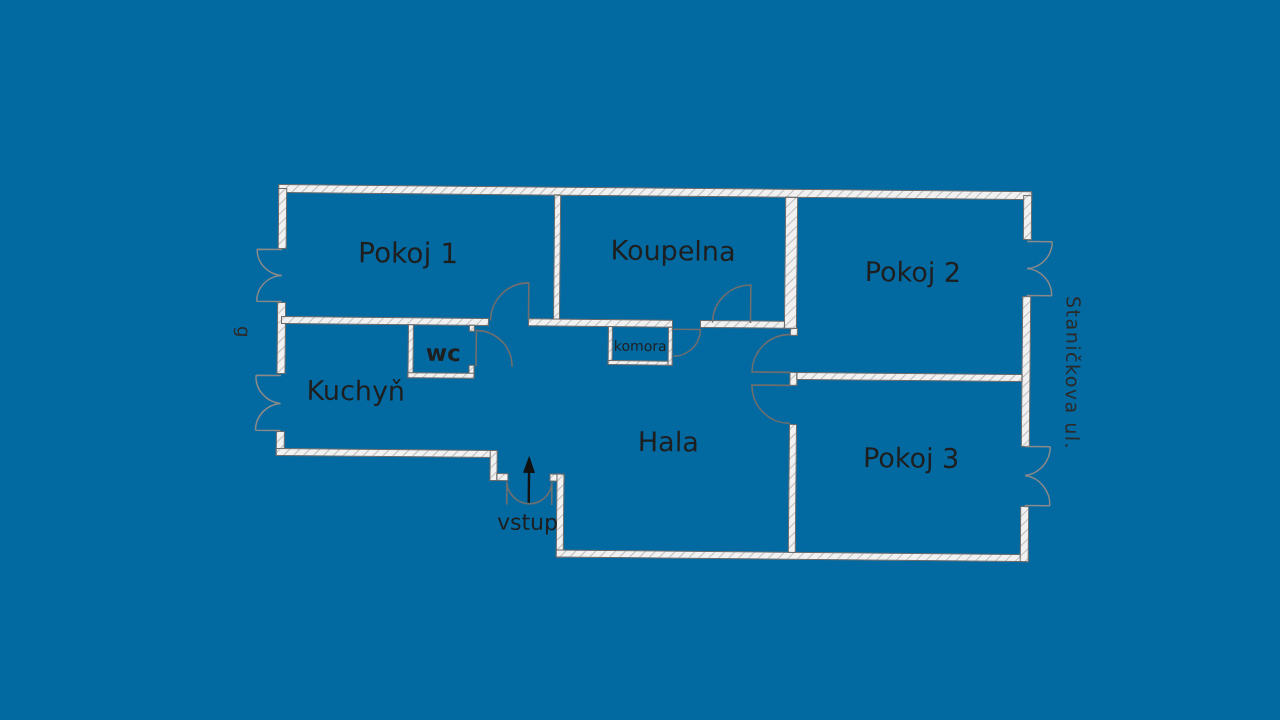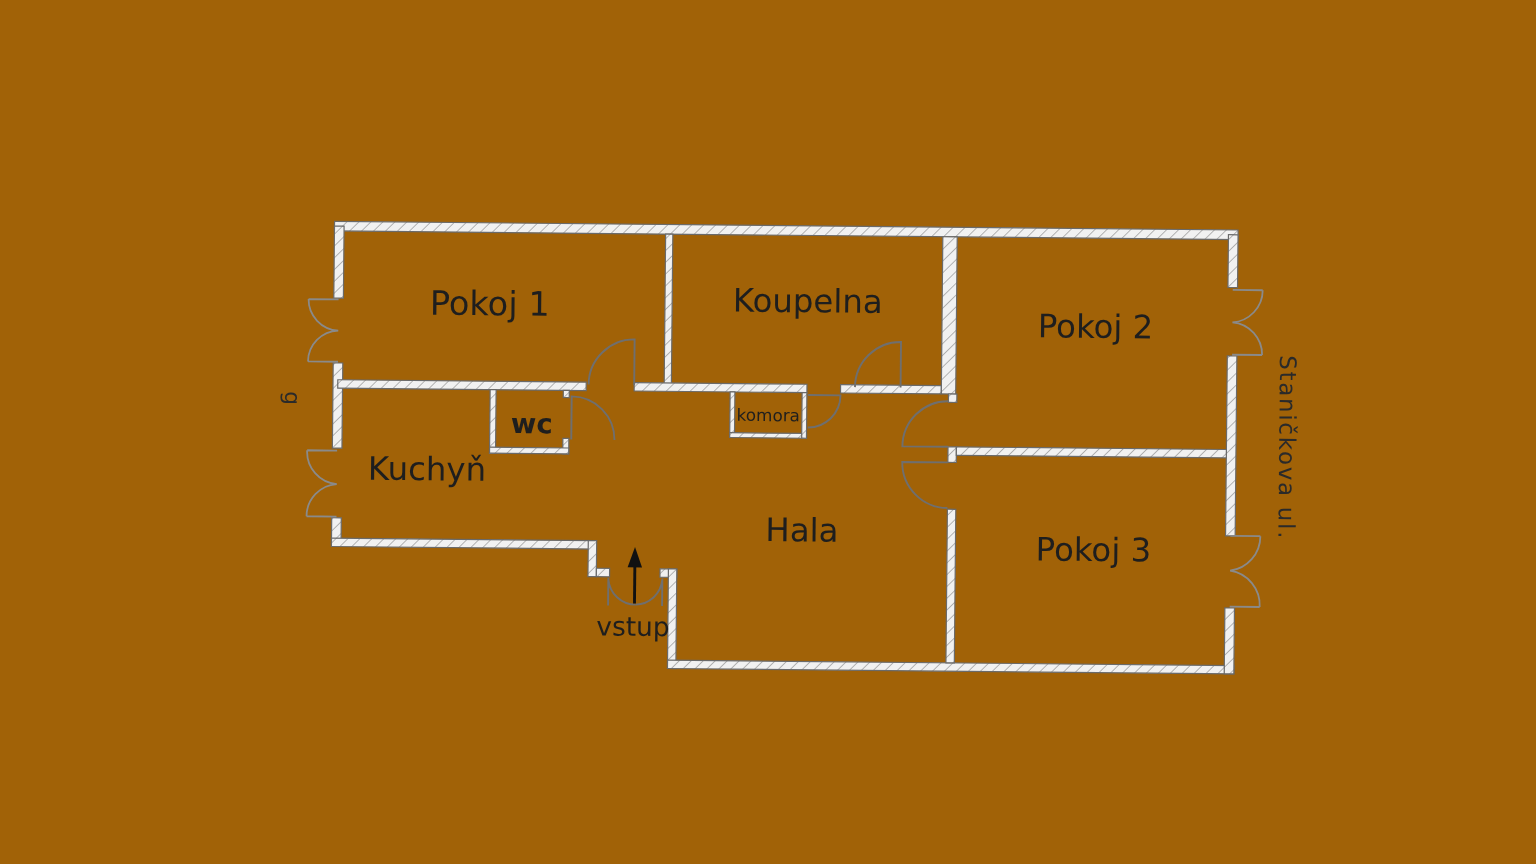--- a/index.html
+++ b/index.html
@@ -1,17 +1,17 @@
 <!DOCTYPE html>
 <html><head>
 <meta charset="utf-8">
 <style>
   html,body{margin:0;padding:0;background:#fff;}
   #stage{
-    position:relative;width:1280px;height:720px;background:#a16207;overflow:hidden;
+    position:relative;width:1280px;height:720px;background:#0369a1;overflow:hidden;
     font-family:"DejaVu Sans","Liberation Sans",sans-serif;
   }
   svg text{fill:#1e1e1e;}
   .room-label{font-size:27px;}
   .big-label{font-size:28px;}
   .wc-label{font-size:23px;font-weight:600;}
   .small-label{font-size:14px;}
   .entry-label{font-size:22px;}
   .street-label{font-size:19px;letter-spacing:1.5px;fill:#2a2a2a;}
   .edge-frag{font-size:18px;fill:#2a2a2a;}

